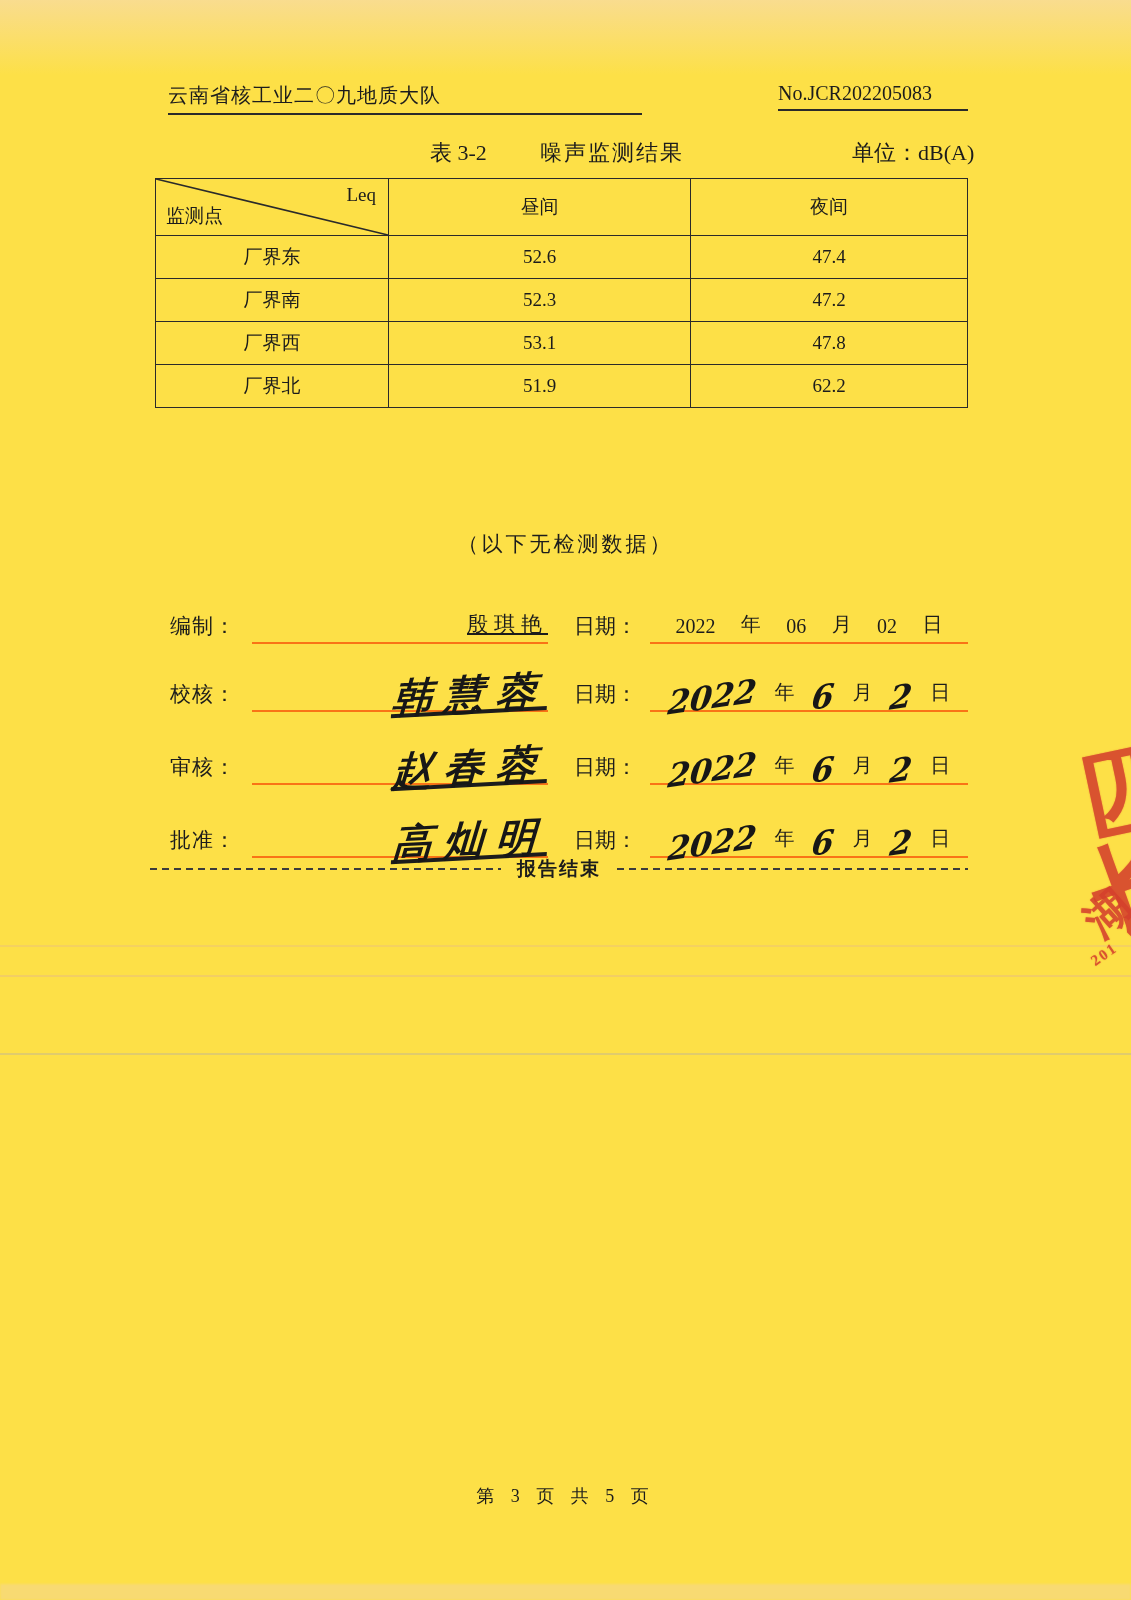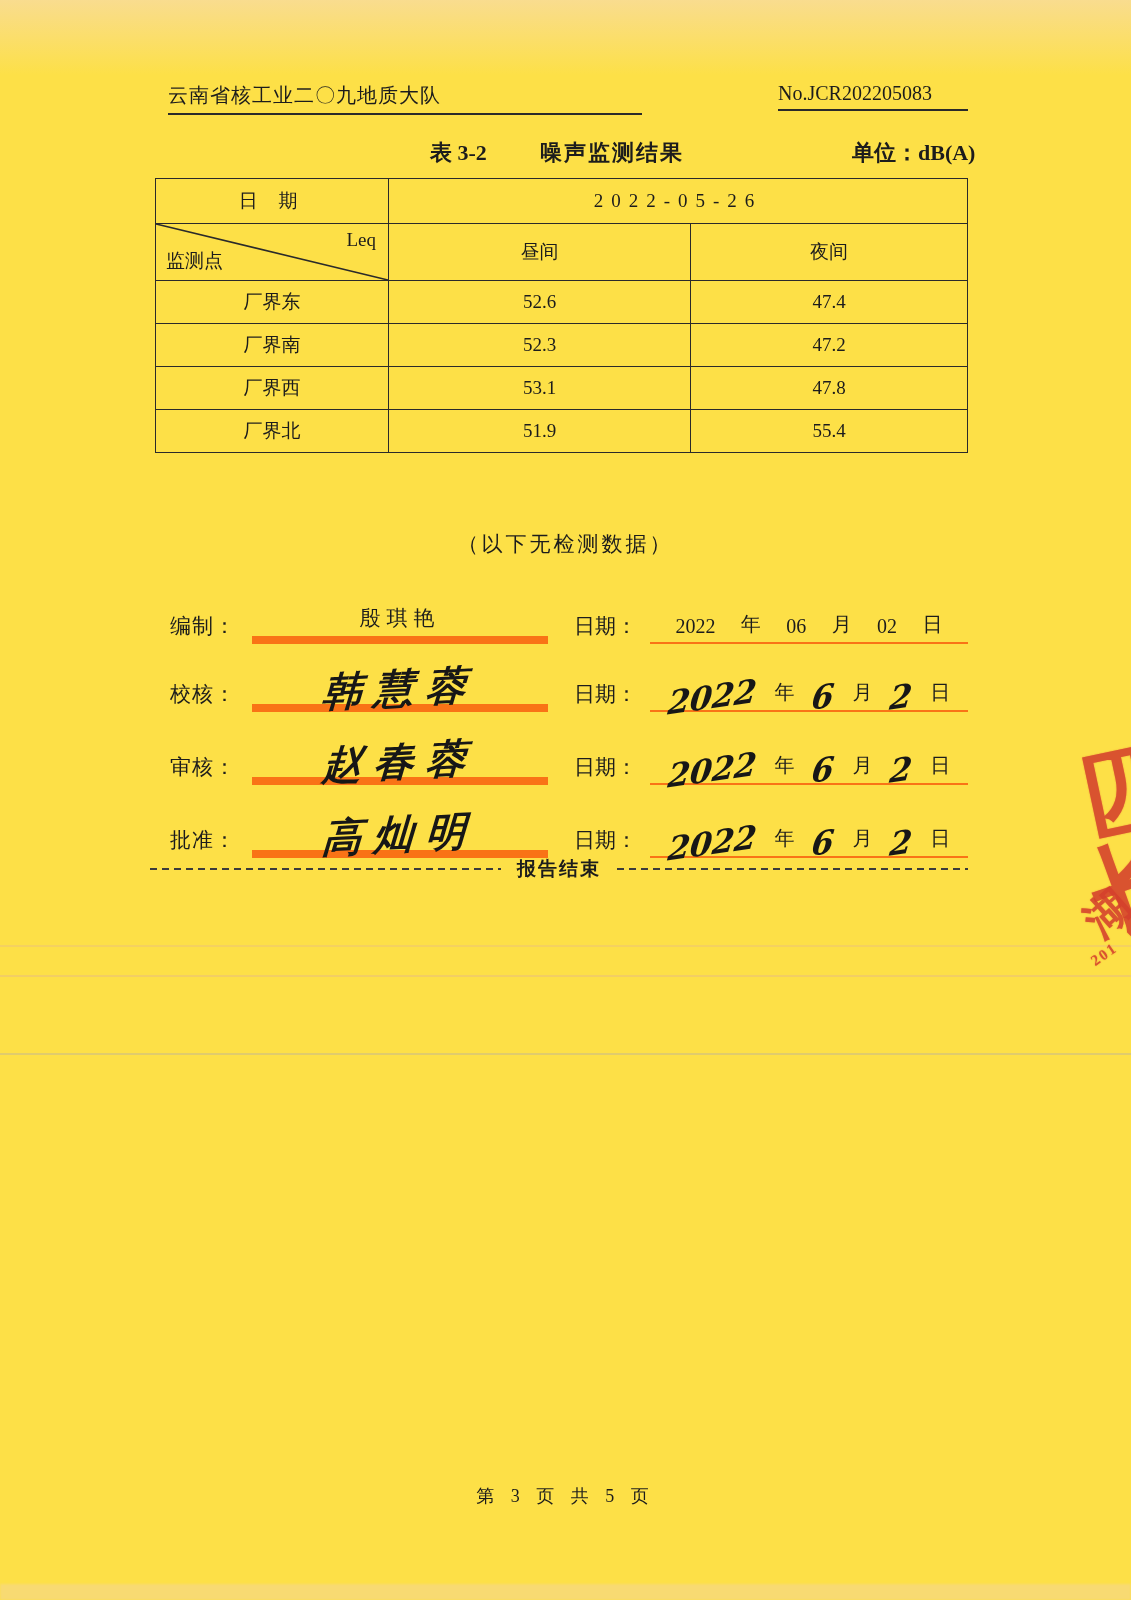--- a/index.html
+++ b/index.html
@@ -17,21 +17,21 @@
   .scanline.l2{top:975px;background:rgba(214,156,186,0.26);}
   .scanline.l3{top:1053px;background:rgba(150,155,205,0.28);}
 
   
   .hdr-left{position:absolute;left:168px;top:82px;width:474px;font-size:20px;
     letter-spacing:1px;border-bottom:2px solid #2a2a2a;padding-bottom:4px;}
   .hdr-right{position:absolute;left:778px;top:82px;width:190px;font-size:20px;
     border-bottom:2px solid #2a2a2a;padding-bottom:4px;text-align:left;}
 
   
-  .title-row{position:absolute;left:0;top:138px;width:1131px;height:30px;font-size:22px;font-weight:bold;}
+  .title-row{position:absolute;left:0;top:138px;width:1131px;height:30px;font-size:22px;font-weight:normal;}
   .title-no{position:absolute;left:430px;}
   .title-name{position:absolute;left:540px;letter-spacing:2px;}
   .title-unit{position:absolute;left:852px;}
 
   
   table.noise{position:absolute;left:155px;top:178px;width:812px;border-collapse:collapse;
     table-layout:fixed;font-size:19px;}
   table.noise td{border:1.6px solid #2a2a2a;text-align:center;vertical-align:middle;padding:0;}
   td.h-date{height:44px;letter-spacing:8px;}
   td.corner{height:56px;position:relative;}
@@ -41,22 +41,22 @@
   td.data{height:42px;}
   td.noteCell{text-align:left;padding:8px 14px 10px 14px;font-size:19px;line-height:33px;}
 
   
   .below-note{position:absolute;left:0;top:530px;width:1131px;text-align:center;
     font-size:21px;letter-spacing:3px;}
 
   
   .sig-row{position:absolute;left:170px;width:798px;height:48px;display:flex;align-items:flex-end;}
   .sig-label{width:82px;font-size:21px;letter-spacing:1px;flex:none;padding-bottom:4px;}
-  .sig-name-line{width:296px;flex:none;border-bottom:8px solid #f97316;text-align:center;
-    height:46px;display:flex;align-items:flex-end;justify-content:center;overflow:visible;}
+  .sig-name-line{width:296px;flex:none;border-bottom:2px solid #f97316;text-align:center;
+    height:46px;display:flex;align-items:flex-end;justify-content:flex-end;overflow:visible;text-decoration:underline;}
   .sig-name{font-size:21px;letter-spacing:6px;padding-bottom:4px;}
   .sig-gap{width:26px;flex:none;}
   .sig-date-label{width:76px;font-size:21px;flex:none;padding-bottom:4px;}
   .sig-date-line{flex:1;border-bottom:2px solid #f97316;height:46px;display:flex;
     align-items:flex-end;justify-content:space-evenly;overflow:visible;}
   .dt,.dsuf{font-size:20px;padding-bottom:4px;}
   .hw{font-family:"DejaVu Serif","Liberation Serif",serif;font-style:italic;font-weight:700;
     display:inline-block;transform:rotate(-5deg) skewX(-10deg);color:#171717;}
   .sig-name.hw{font-size:40px;letter-spacing:12px;padding-bottom:0;line-height:40px;
     transform:rotate(-3deg) skewX(-6deg) translateY(4px);}
@@ -101,24 +101,20 @@
     <span class="title-unit"><span>单位：</span><span>dB(A)</span></span>
   </div>
 
   <table class="noise">
     <colgroup>
         <col style="width:233px">
         <col style="width:302px">
         <col style="width:277px">
       </colgroup>
     <tbody>
-        <tr>
-      <td class="h-date">日 期</td>
-      <td class="h-date" colspan="2">2022-05-26</td>
-    </tr>
     <tr>
       <td class="corner">
         <svg viewBox="0 0 100 100" preserveAspectRatio="none">
           <line x1="0" y1="0" x2="100" y2="100" stroke="#2a2a2a" stroke-width="1.6" vector-effect="non-scaling-stroke"></line>
         </svg>
         <span class="corner-top">Leq</span>
         <span class="corner-bottom">监测点</span>
       </td>
       <td>昼间</td>
       <td>夜间</td>
@@ -134,21 +130,21 @@
       <td class="data">47.2</td>
     </tr>
     <tr>
       <td class="data">厂界西</td>
       <td class="data">53.1</td>
       <td class="data">47.8</td>
     </tr>
     <tr>
       <td class="data">厂界北</td>
       <td class="data">51.9</td>
-      <td class="data">55.4</td>
+      <td class="data">62.2</td>
     </tr>
   </tbody>
     </table>
 
   <div class="below-note">（以下无检测数据）</div>
 
   <div class="sig-row" style="top:596px">
     <span class="sig-label">编制：</span>
     <span class="sig-name-line">
         <span class="sig-name">殷琪艳</span>

